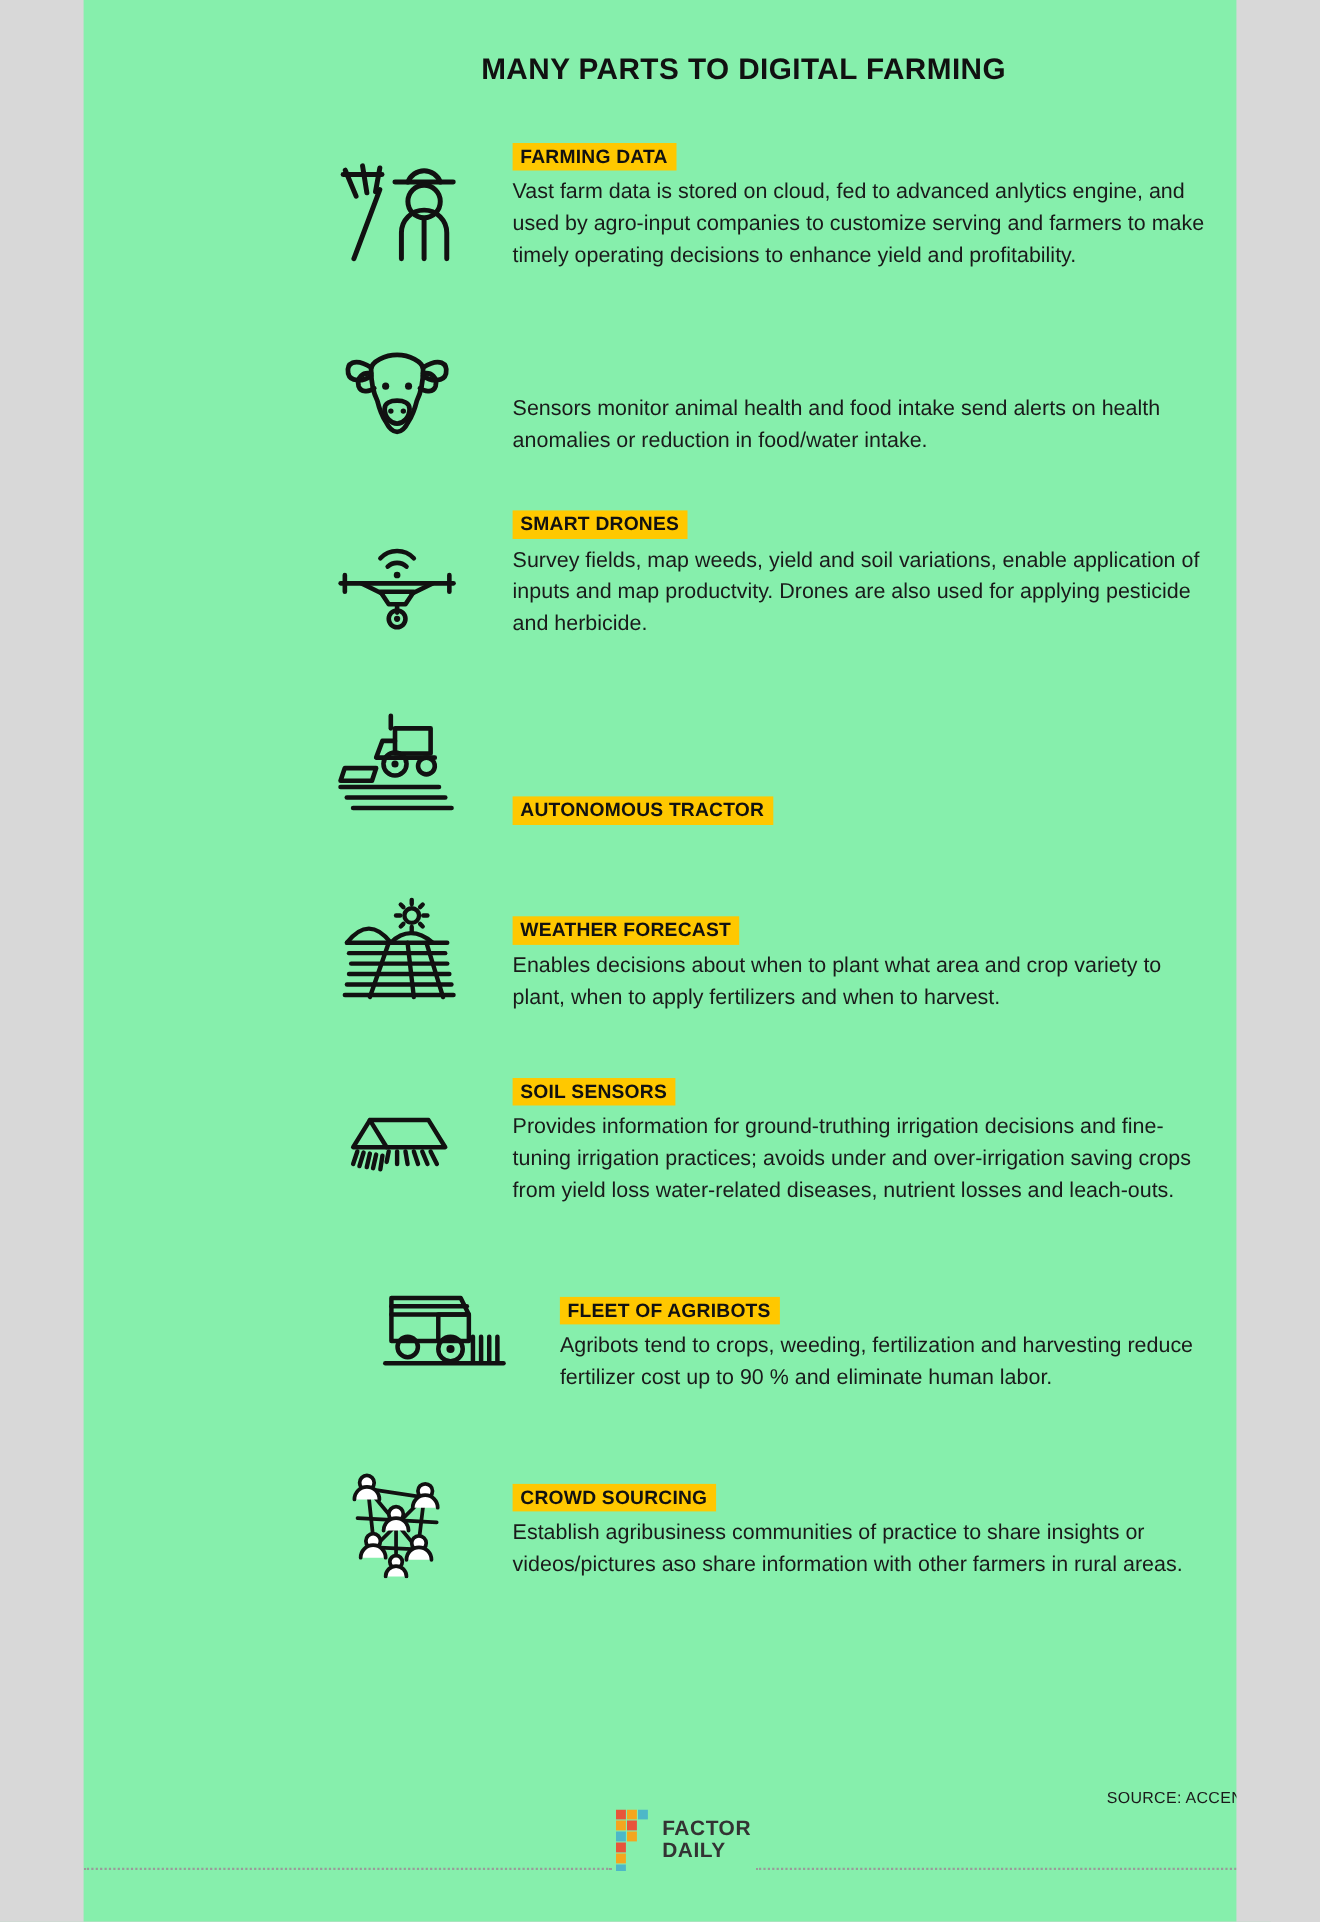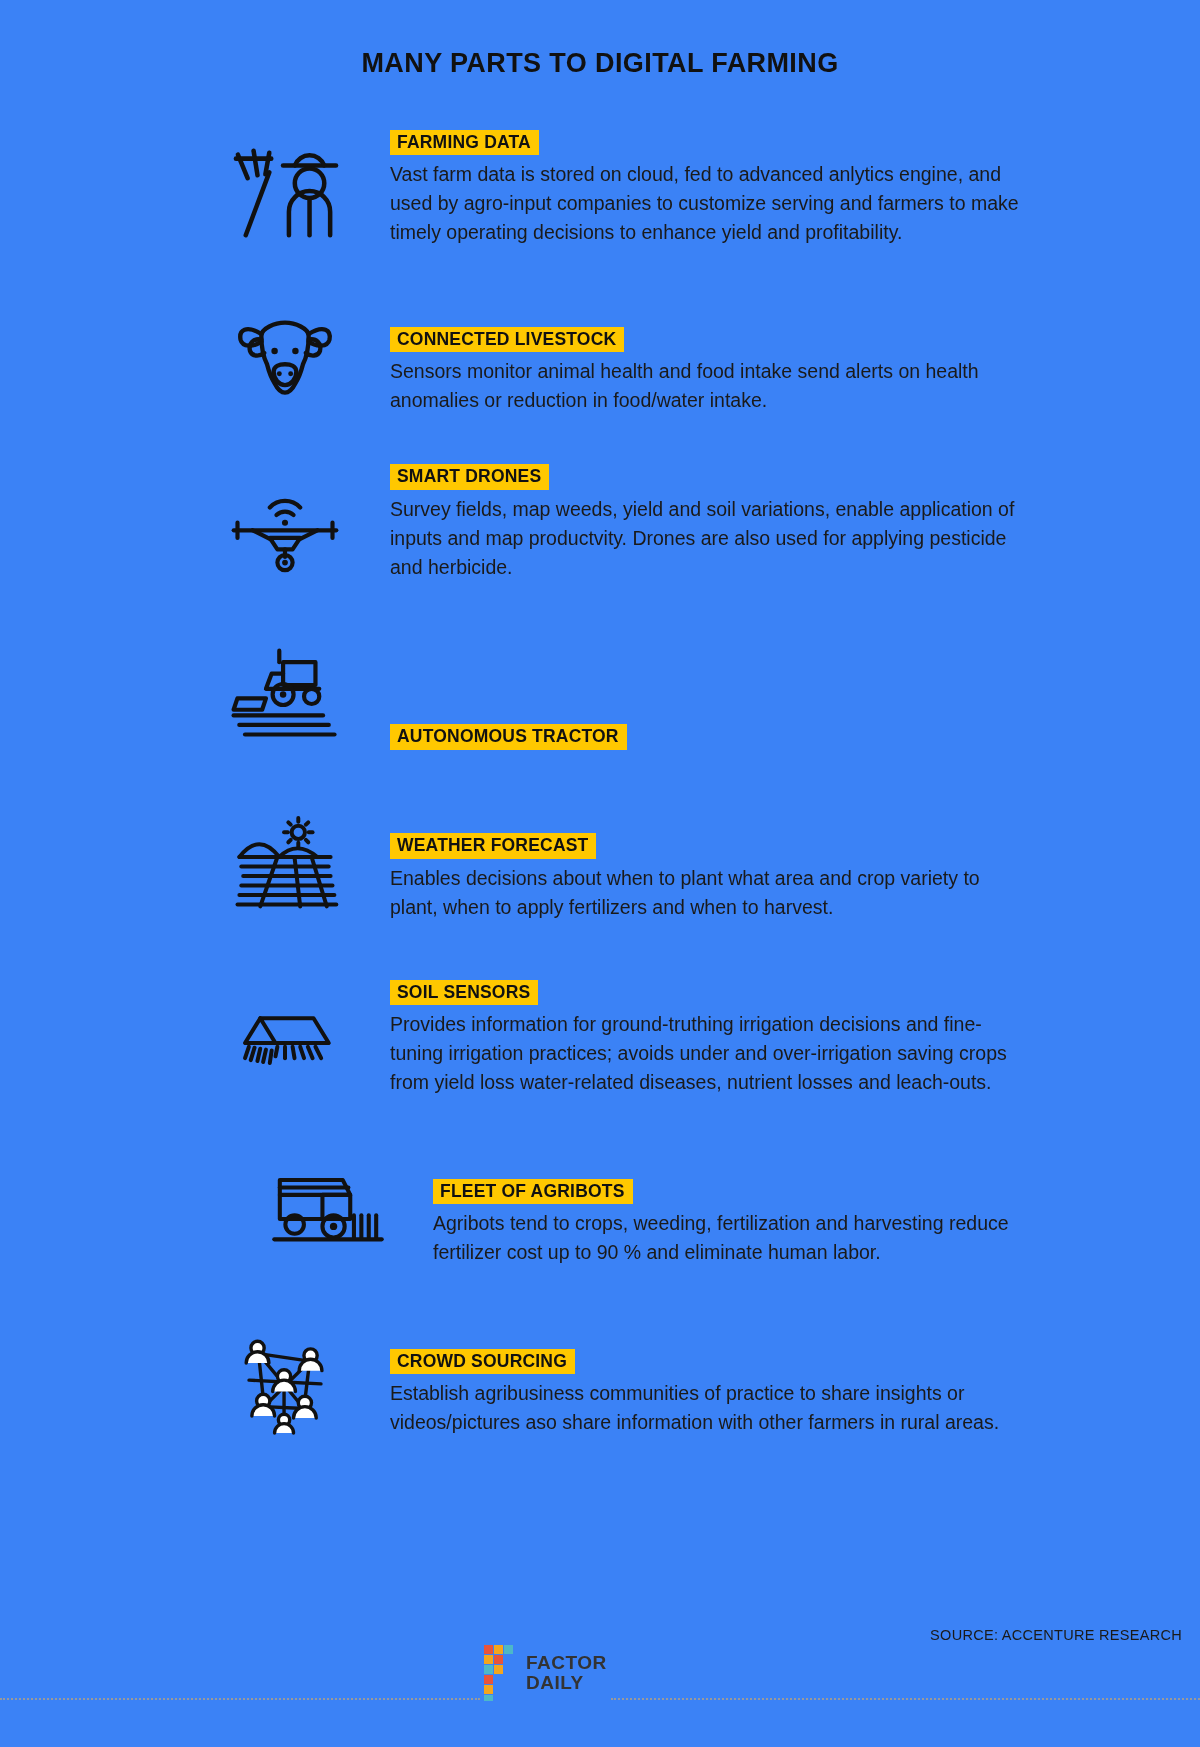--- a/index.html
+++ b/index.html
@@ -5,23 +5,23 @@
   html, body {
     margin: 0;
     padding: 0;
     background: #d8d8d8;
   }
   body {
     font-family: "Liberation Sans", sans-serif;
   }
   .page {
     position: relative;
-    width: 1200px;
+    width: 1048px;
     height: 1747px;
-    background: #3b82f6;
+    background: #86efac;
     margin: 0 auto;
     overflow: hidden;
     box-sizing: border-box;
   }
   .page-title {
     position: absolute;
     top: 48px;
     left: 0;
     width: 1200px;
     text-align: center;
@@ -201,21 +201,20 @@
             <circle cx="44" cy="40" r="3.4" fill="#111" stroke="none"></circle>
             <circle cx="66" cy="40" r="3.4" fill="#111" stroke="none"></circle>
 
             <path d="M43 62 C43 56 49 54 55 54 C61 54 67 56 67 62 C67 70 61 76 55 76 C49 76 43 70 43 62 Z"></path>
             <circle cx="49" cy="64" r="2.6" fill="#111" stroke="none"></circle>
             <circle cx="61" cy="64" r="2.6" fill="#111" stroke="none"></circle>
           </svg>
         </div>
       </div>
       <div class="text-cell">
-        <div><span class="tag">CONNECTED LIVESTOCK</span></div>
         <div class="body-text">Sensors monitor animal health and food intake send alerts on health anomalies or reduction in food/water intake.</div>
       </div>
     </div>
 
     <div class="row r3">
       <div class="icon-cell">
         <div class="icon-box">
           <svg viewBox="0 0 128 100" width="122" height="95" fill="none" stroke="#111" stroke-width="4.4" stroke-linecap="round" stroke-linejoin="round">
 
             <path d="M48 30 a22 22 0 0 1 32 0"></path>

